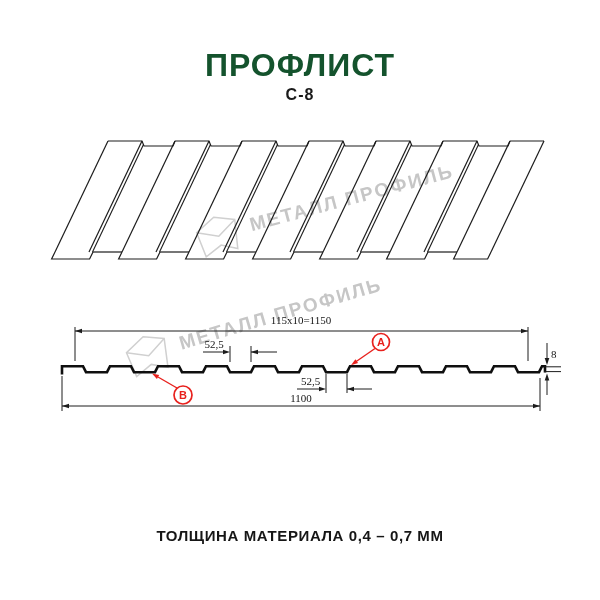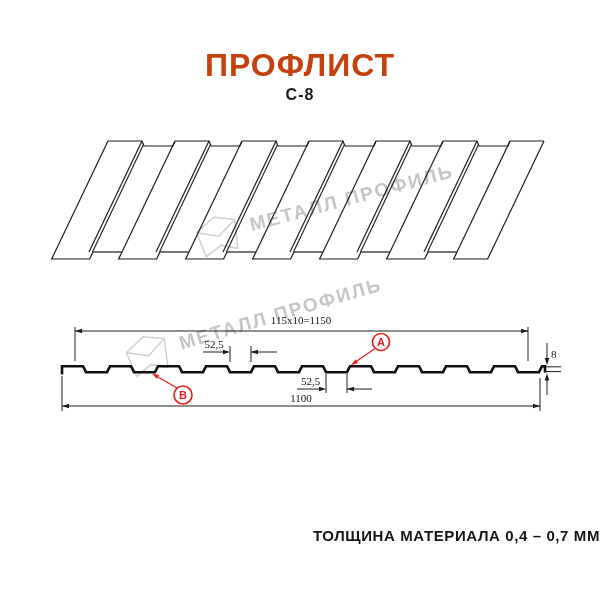--- a/index.html
+++ b/index.html
@@ -1,24 +1,24 @@
 <!DOCTYPE html>
 <html><head>
 <meta charset="utf-8">
 <style>
   html,body{margin:0;padding:0;background:#fff;}
   #stage{position:relative;width:600px;height:600px;background:#ffffff;overflow:hidden;
          font-family:"Liberation Sans", sans-serif;}
   
   .title{position:absolute;left:0;top:47px;width:600px;text-align:center;
-         font-size:32px;font-weight:bold;letter-spacing:1px;color:#c2410c;}
+         font-size:32px;font-weight:bold;letter-spacing:1px;color:#14532d;}
   .subtitle{position:absolute;left:0;top:86px;width:600px;text-align:center;
          font-size:16px;font-weight:700;letter-spacing:1px;color:#1a1a1a;}
   
-  .footer{position:absolute;left:0;top:527px;width:600px;text-align:right;
+  .footer{position:absolute;left:0;top:527px;width:600px;text-align:center;
          font-size:15px;font-weight:600;letter-spacing:.6px;color:#161616;}
   
   .wm{position:absolute;display:flex;align-items:center;gap:10px;z-index:1;
       transform-origin:left center;white-space:nowrap;}
   .wm .wm-text{font-size:19px;font-weight:bold;letter-spacing:2px;color:#c6c6c6;}
   .wm1{left:196px;top:218px;transform:rotate(-15deg);}
   .wm2{left:126px;top:338px;transform:rotate(-16.5deg);}
   
   #art{position:absolute;left:0;top:0;z-index:2;pointer-events:none;}
   

